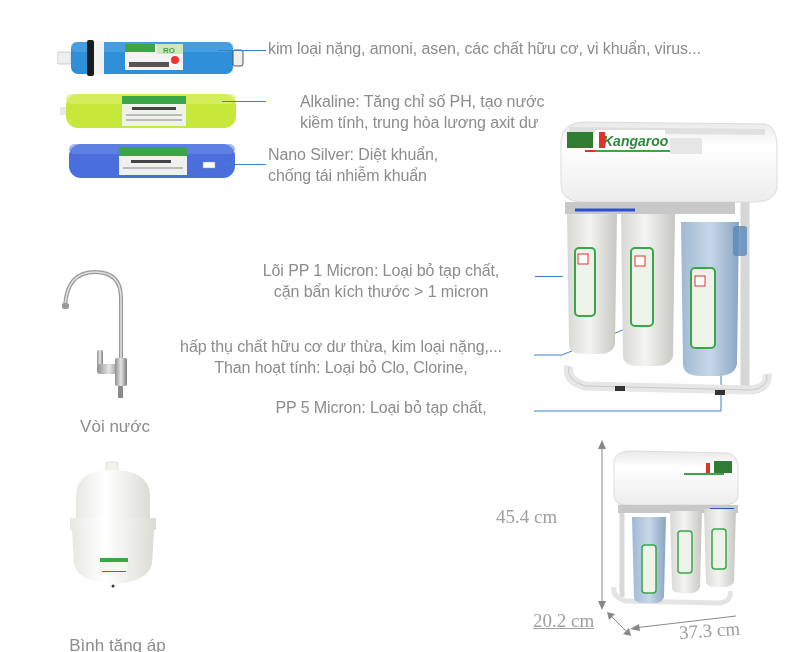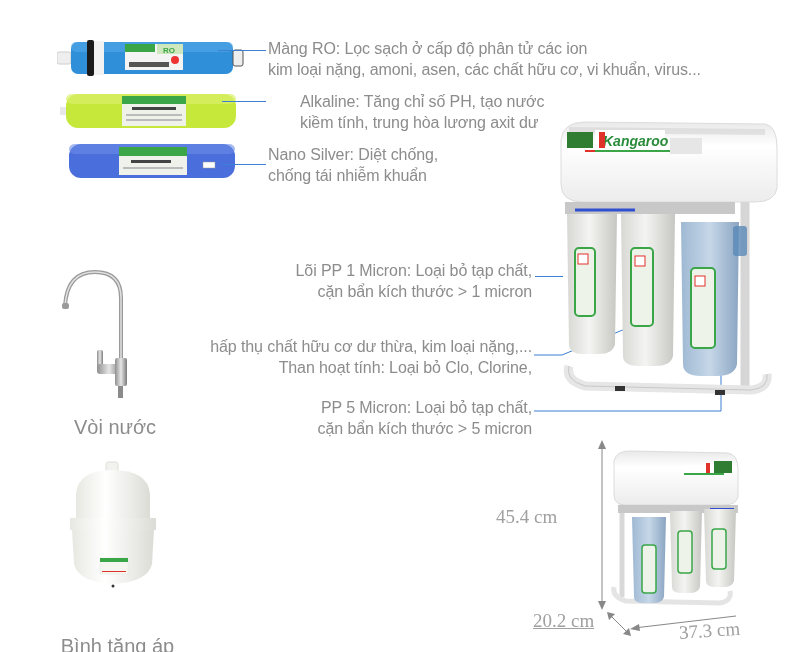--- a/index.html
+++ b/index.html
@@ -1,21 +1,21 @@
 <!DOCTYPE html>
 <html><head>
   <meta charset="utf-8">
   <style>
     * { margin: 0; padding: 0; box-sizing: border-box; }
     html, body { width: 800px; height: 652px; background: #ffffff; overflow: hidden; }
     body { position: relative; font-family: "Liberation Sans", "DejaVu Sans", sans-serif; color: #8a8a8a; }
     .abs { position: absolute; }
     .txt { font-size: 16px; line-height: 21px; color: #8c8c8c; font-weight: 300; letter-spacing: -0.1px; white-space: nowrap; }
-    .txt-right { text-align: right; }
-    .lbl-center { text-align: center; font-size: 20px; line-height: 22px; color: #8c8c8c; }
+    .txt-right { text-align: center; }
+    .lbl-center { text-align: center; font-size: 17px; line-height: 22px; color: #8c8c8c; }
     .dim { font-family: "Liberation Serif", "DejaVu Serif", serif; font-size: 19px; color: #a0a0a0; white-space: nowrap; }
     .line { position: absolute; background: #3d7fd1; height: 1px; }
     svg { display: block; }
   </style>
 </head>
 <body>
 
 <div class="abs" style="left:57px;top:38px;width:190px;height:40px;">
   <svg width="190" height="40" viewBox="0 0 190 40">
     <rect x="0" y="14" width="14" height="12" rx="2" fill="#eeeeee" stroke="#cfcfcf"></rect>
@@ -27,21 +27,20 @@
     <rect x="68" y="6" width="30" height="8" fill="#3aa648"></rect>
     <rect x="100" y="6" width="26" height="10" fill="#cfe7bd"></rect>
     <text x="106" y="15" font-size="8" fill="#3aa648" font-family="Liberation Sans, sans-serif" font-weight="bold">RO</text>
     <rect x="72" y="24" width="40" height="5" fill="#555"></rect>
     <circle cx="118" cy="22" r="4" fill="#e33"></circle>
     <rect x="176" y="12" width="10" height="16" rx="2" fill="#eeeeee" stroke="#555" stroke-width="1"></rect>
   </svg>
 </div>
 <div class="line" style="left:218px;top:50px;width:48px;"></div>
 <div class="abs txt" style="left:268px;top:38px;">
-  <div>Màng RO: Lọc sạch ở cấp độ phân tử các ion</div>
   <div>kim loại nặng, amoni, asen, các chất hữu cơ, vi khuẩn, virus...</div>
 </div>
 
 <div class="abs" style="left:60px;top:92px;width:180px;height:38px;">
   <svg width="180" height="38" viewBox="0 0 180 38">
     <rect x="0" y="15" width="8" height="8" fill="#e8e8e8"></rect>
     <rect x="6" y="2" width="170" height="34" rx="12" fill="#c6e83a"></rect>
     <rect x="6" y="2" width="170" height="10" rx="6" fill="#d8f06a" opacity="0.7"></rect>
     <rect x="62" y="4" width="64" height="30" fill="#eef2e8"></rect>
     <rect x="62" y="4" width="64" height="8" fill="#3aa648"></rect>
@@ -62,21 +61,21 @@
     <rect x="2" y="2" width="166" height="10" rx="6" fill="#6c8ce8" opacity="0.6"></rect>
     <rect x="52" y="5" width="68" height="28" fill="#eef2ea"></rect>
     <rect x="52" y="5" width="68" height="9" fill="#3aa648"></rect>
     <rect x="64" y="18" width="40" height="3" fill="#444"></rect>
     <rect x="56" y="25" width="60" height="2" fill="#bbb"></rect>
     <rect x="136" y="20" width="12" height="6" fill="#fff" stroke="#999" stroke-width="0.5"></rect>
   </svg>
 </div>
 <div class="line" style="left:222px;top:164px;width:44px;"></div>
 <div class="abs txt" style="left:268px;top:144px;">
-  <div>Nano Silver: Diệt chống,</div>
+  <div>Nano Silver: Diệt khuẩn,</div>
   <div>chống tái nhiễm khuẩn</div>
 </div>
 
 <div class="abs" style="left:55px;top:268px;width:80px;height:130px;">
   <svg width="80" height="130" viewBox="0 0 80 130">
     <defs>
       <linearGradient id="chrome" x1="0" y1="0" x2="1" y2="0">
         <stop offset="0" stop-color="#8f8f8f"></stop>
         <stop offset="0.5" stop-color="#e6e6e6"></stop>
         <stop offset="1" stop-color="#7a7a7a"></stop>
@@ -128,21 +127,20 @@
   <div>Than hoạt tính: Loại bỏ Clo, Clorine,</div>
 </div>
 <svg class="abs" style="left:530px;top:300px;" width="130" height="60" viewBox="0 0 130 60">
   <line x1="4" y1="55" x2="32" y2="55" stroke="#3d7fd1" stroke-width="1"></line>
   <line x1="32" y1="55" x2="112" y2="22" stroke="#3d7fd1" stroke-width="1"></line>
   <polygon points="112,22 104,22 108,28" fill="#3d7fd1"></polygon>
 </svg>
 
 <div class="abs txt txt-right" style="left:230px;top:397px;width:302px;">
   <div>PP 5 Micron: Loại bỏ tạp chất,</div>
-  <div>cặn bẩn kích thước &gt; 5 micron</div>
 </div>
 <svg class="abs" style="left:530px;top:370px;" width="200" height="45" viewBox="0 0 200 45">
   <polyline points="4,41 191,41 191,4" stroke="#3d7fd1" stroke-width="1" fill="none"></polyline>
 </svg>
 
 <div class="abs" style="left:555px;top:118px;width:225px;height:300px;">
   <svg width="225" height="300" viewBox="0 0 225 300">
     <defs>
       <linearGradient id="housing" x1="0" y1="0" x2="1" y2="0">
         <stop offset="0" stop-color="#d7d7d4"></stop>

